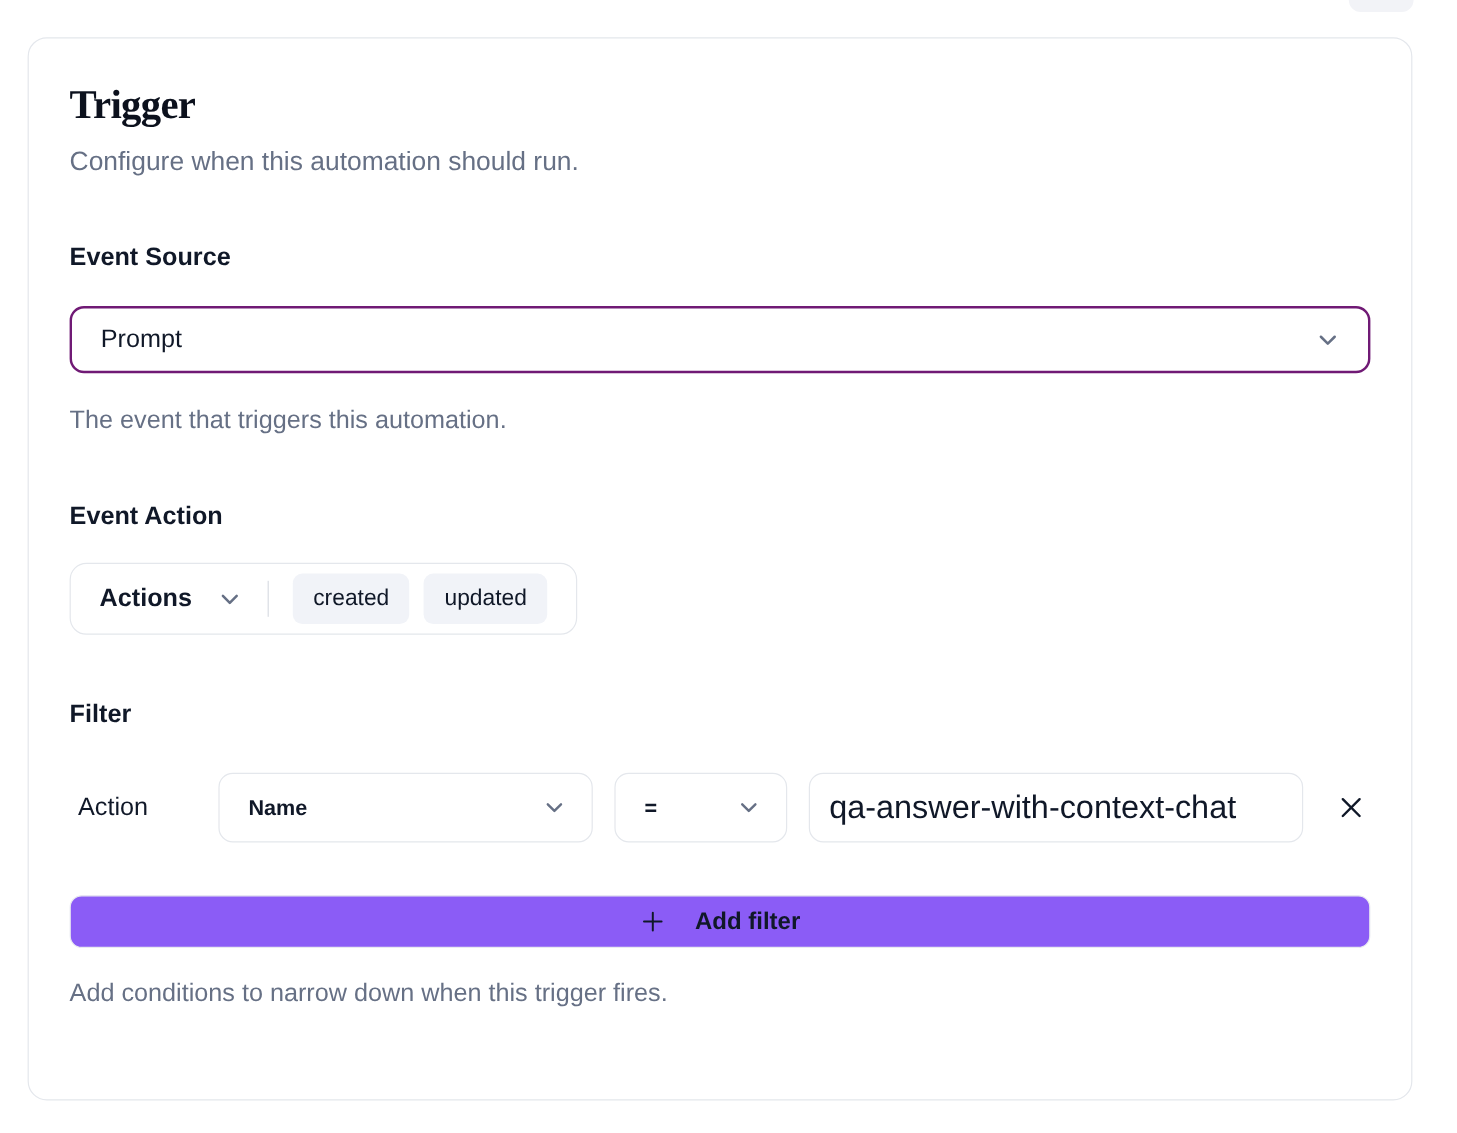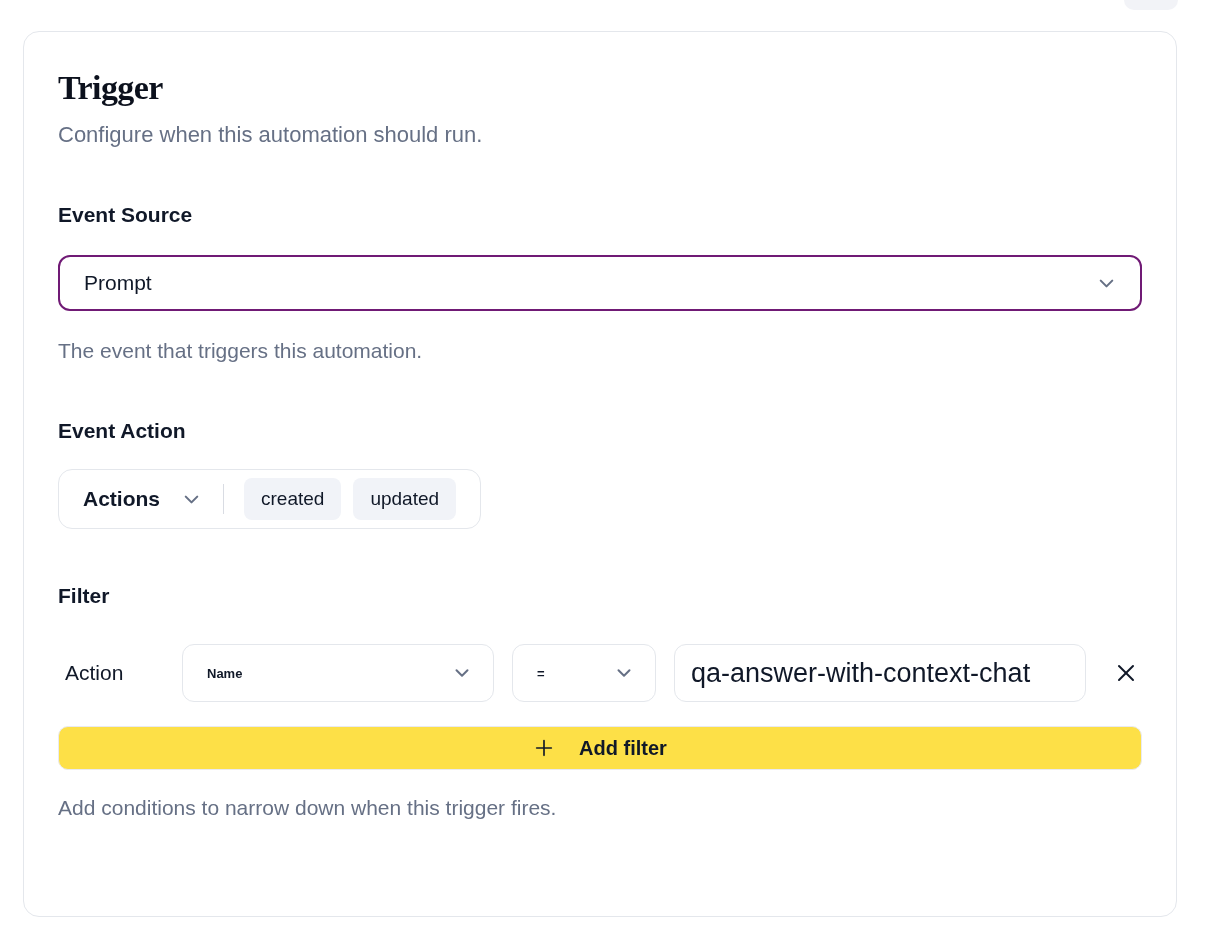--- a/index.html
+++ b/index.html
@@ -129,21 +129,21 @@
   }
   .filter-select {
     height: 58px;
     border: 1px solid #e4e7ec;
     border-radius: 12px;
     background: #fff;
     display: flex;
     align-items: center;
     justify-content: space-between;
     padding: 0 20px 0 24px;
-    font-size: 13px;
+    font-size: 18px;
     color: #101828;
     cursor: pointer;
     flex: 0 0 auto;
   }
   .field-select { width: 312px; font-weight: 600; }
   .op-select { width: 144px; font-weight: 700; }
   .filter-value-input {
     flex: 1 1 auto;
     height: 58px;
     border: 1px solid #e4e7ec;
@@ -162,26 +162,26 @@
     border: none;
     background: transparent;
     display: flex;
     align-items: center;
     justify-content: center;
     cursor: pointer;
     padding: 0;
     margin-right: -6px;
   }
   .add-filter-btn {
-    margin-top: 24px;
+    margin-top: 44px;
     width: 100%;
     height: 44px;
     border: 1px solid #e9eaf0;
     border-radius: 10px;
-    background: #fde047;
+    background: #8b5cf6;
     display: flex;
     align-items: center;
     justify-content: center;
     gap: 24px;
     font-size: 20px;
     font-weight: 600;
     color: #101828;
     font-family: "Liberation Sans", "DejaVu Sans", sans-serif;
     cursor: pointer;
   }

